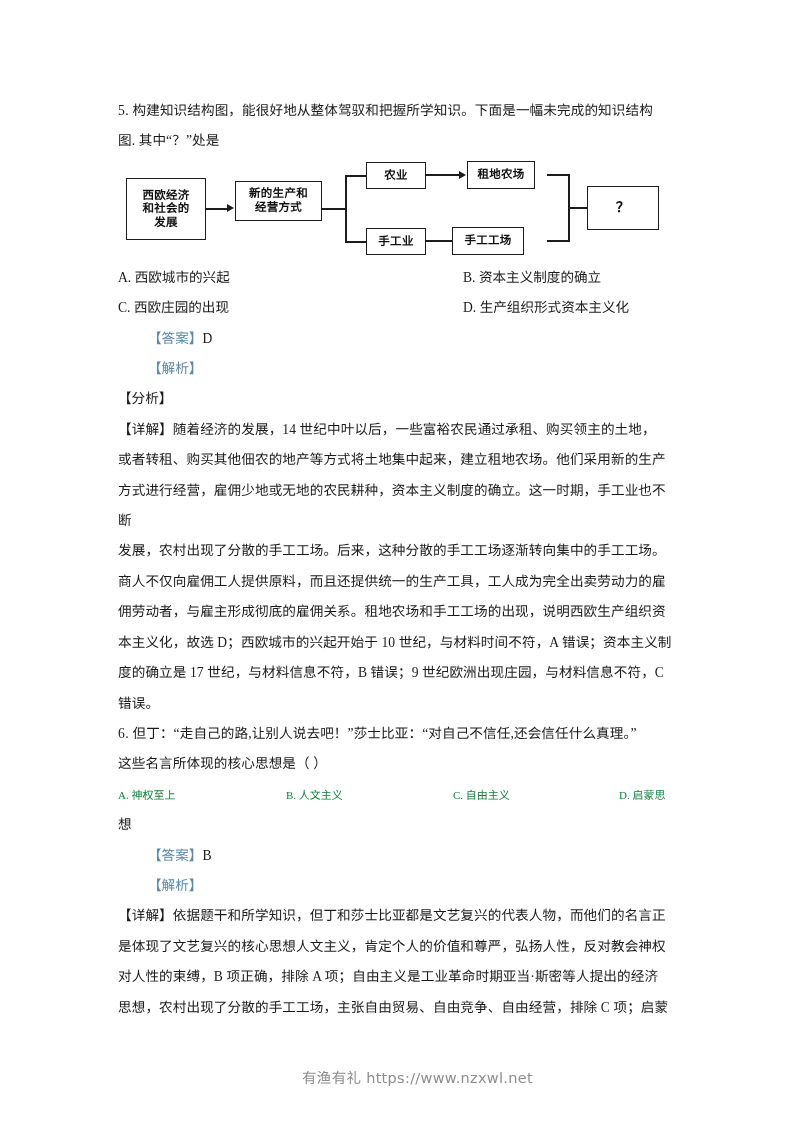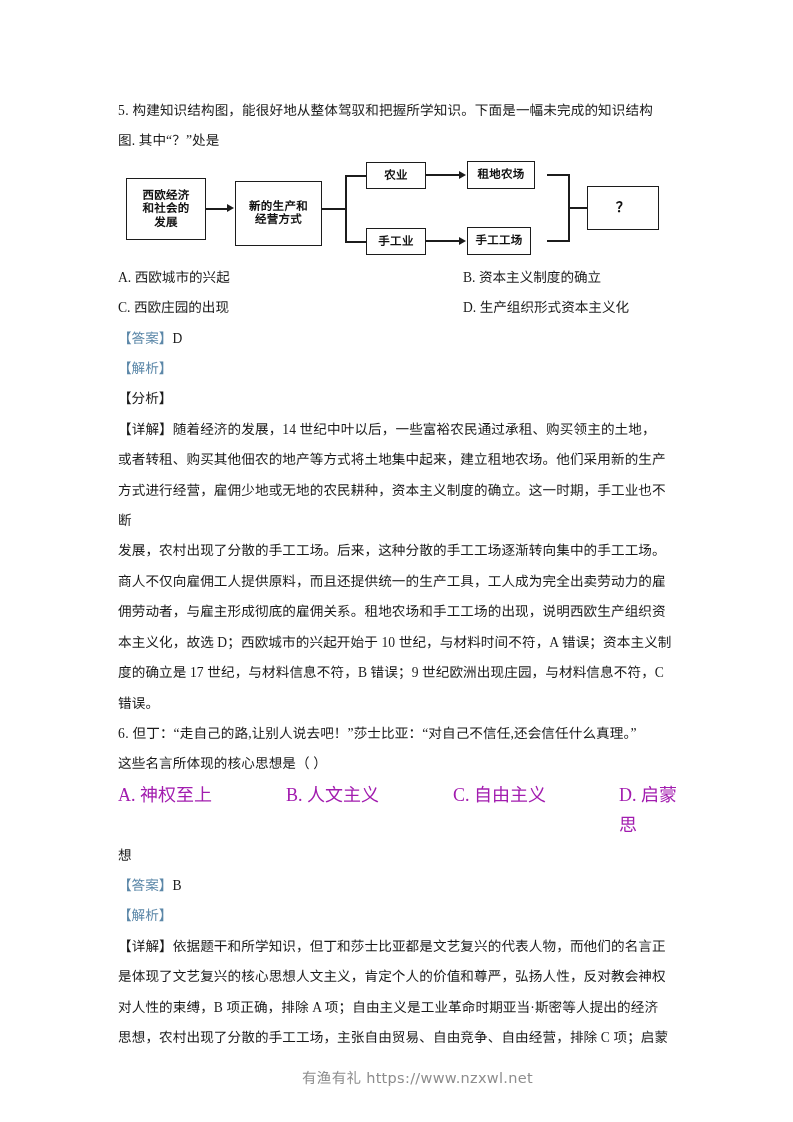--- a/index.html
+++ b/index.html
@@ -37,42 +37,43 @@
   }
   .para.loose { text-align: left; }
 
   .qnum {
     letter-spacing: 0.4px;
   }
 
   
   .tag-blue {
     color: #5b87a8;
+    margin-left: 30px;
   }
   .line-answer {
     font-size: 13.6px;
     line-height: 30.4px;
     color: #1a1a1a;
   }
 
   
   .opt-row {
     display: flex;
     font-size: 13.6px;
     line-height: 30.4px;
     color: #1a1a1a;
   }
   .opt-col-a { width: 345px; flex: 0 0 345px; }
   .opt-col-b { flex: 1 1 auto; }
 
   .opt-inline {
     display: flex;
-    font-size: 18px;
-    line-height: 30.4px;
-    color: #a21caf;
+    font-size: 11px;
+    line-height: 30.4px;
+    color: #15803d;
   }
   .oi-1 { width: 168px; flex: 0 0 168px; }
   .oi-2 { width: 167px; flex: 0 0 167px; }
   .oi-3 { width: 166px; flex: 0 0 166px; }
   .oi-4 { flex: 1 1 auto; }
   .opt-wrap-tail {
     font-size: 13.6px;
     line-height: 30.4px;
     color: #1a1a1a;
   }
@@ -151,21 +152,21 @@
           <div>
             <span>西欧经济</span>
             <span>和社会的</span>
             <span>发展</span>
           </div>
         </div>
 
         <div class="dline h" style="left:88px; top:47px; width:21px;"></div>
         <div class="darrow" style="left:109px; top:43.5px;"></div>
 
-        <div class="dbox" style="left:117px; top:20px; width:87px; height:65px;">
+        <div class="dbox" style="left:117px; top:20px; width:87px; height:40px;">
           <div>
             <span>新的生产和</span>
             <span>经营方式</span>
           </div>
         </div>
 
         <div class="dline h" style="left:204px; top:47px; width:24px;"></div>
         <div class="dline v" style="left:227px; top:14px; height:68px;"></div>
         <div class="dline h" style="left:227px; top:14px; width:22px;"></div>
         <div class="dline h" style="left:227px; top:80px; width:22px;"></div>
@@ -181,21 +182,21 @@
         <div class="dline h" style="left:308px; top:13.5px; width:33px;"></div>
         <div class="darrow" style="left:341px; top:10px;"></div>
 
         <div class="dline h" style="left:308px; top:79.5px; width:33px;"></div>
         <div class="darrow" style="left:341px; top:76px;"></div>
 
         <div class="dbox" style="left:349px; top:0px; width:68px; height:28px;">
           <span>租地农场</span>
         </div>
 
-        <div class="dbox" style="left:349px; top:66px; width:64px; height:28px;">
+        <div class="dbox" style="left:334px; top:66px; width:72px; height:28px;">
           <span>手工工场</span>
         </div>
 
         <div class="dline h" style="left:429px; top:13px; width:22px;"></div>
         <div class="dline h" style="left:429px; top:79px; width:22px;"></div>
         <div class="dline v" style="left:450px; top:13px; height:68px;"></div>
         <div class="dline h" style="left:450px; top:46px; width:20px;"></div>
 
         <div class="dbox" style="left:469px; top:25px; width:72px; height:44px; font-size:14px;">
           <span>？</span>

